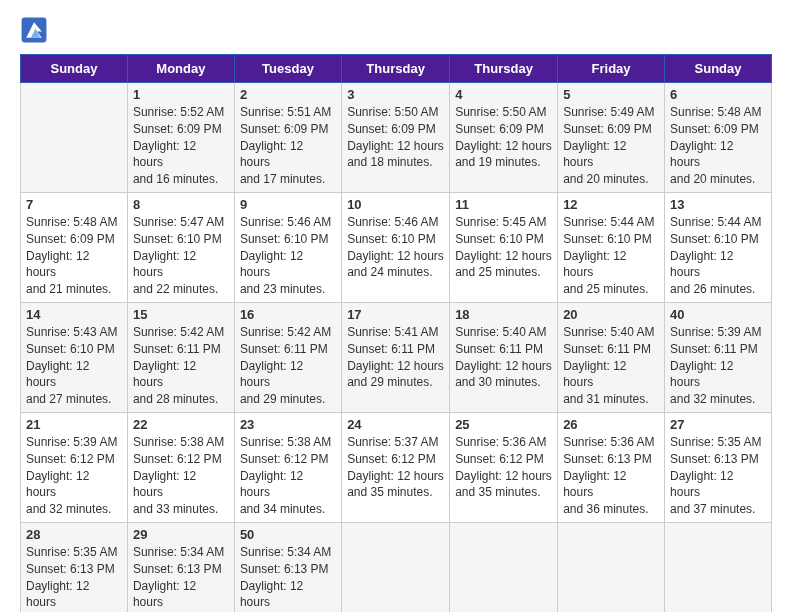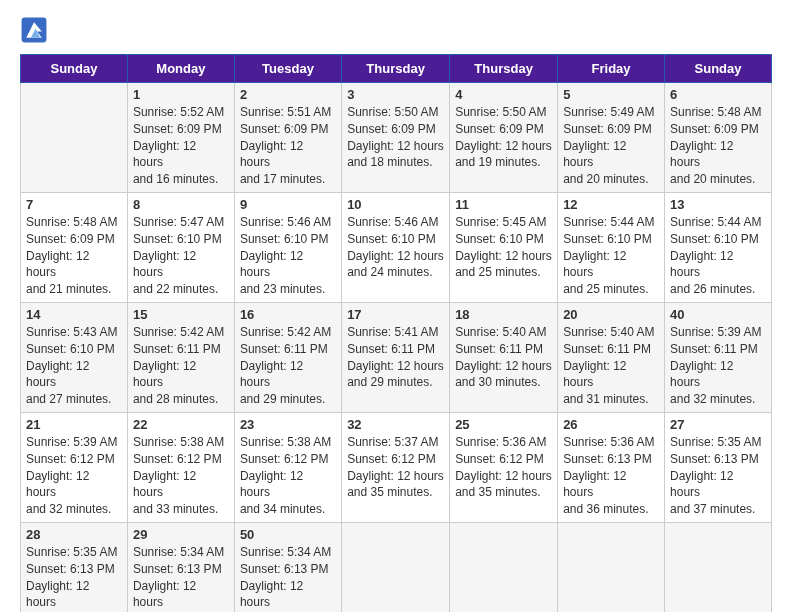--- a/index.html
+++ b/index.html
@@ -217,21 +217,21 @@
         </td>
         <td>
           <span class="day-num">22</span>
           <div class="day-info">Sunrise: 5:38 AM<br>Sunset: 6:12 PM<br>Daylight: 12 hours<br>and 33 minutes.</div>
         </td>
         <td>
           <span class="day-num">23</span>
           <div class="day-info">Sunrise: 5:38 AM<br>Sunset: 6:12 PM<br>Daylight: 12 hours<br>and 34 minutes.</div>
         </td>
         <td>
-          <span class="day-num">32</span>
+          <span class="day-num">24</span>
           <div class="day-info">Sunrise: 5:37 AM<br>Sunset: 6:12 PM<br>Daylight: 12 hours<br>and 35 minutes.</div>
         </td>
         <td>
           <span class="day-num">25</span>
           <div class="day-info">Sunrise: 5:36 AM<br>Sunset: 6:12 PM<br>Daylight: 12 hours<br>and 35 minutes.</div>
         </td>
         <td>
           <span class="day-num">26</span>
           <div class="day-info">Sunrise: 5:36 AM<br>Sunset: 6:13 PM<br>Daylight: 12 hours<br>and 36 minutes.</div>
         </td>

